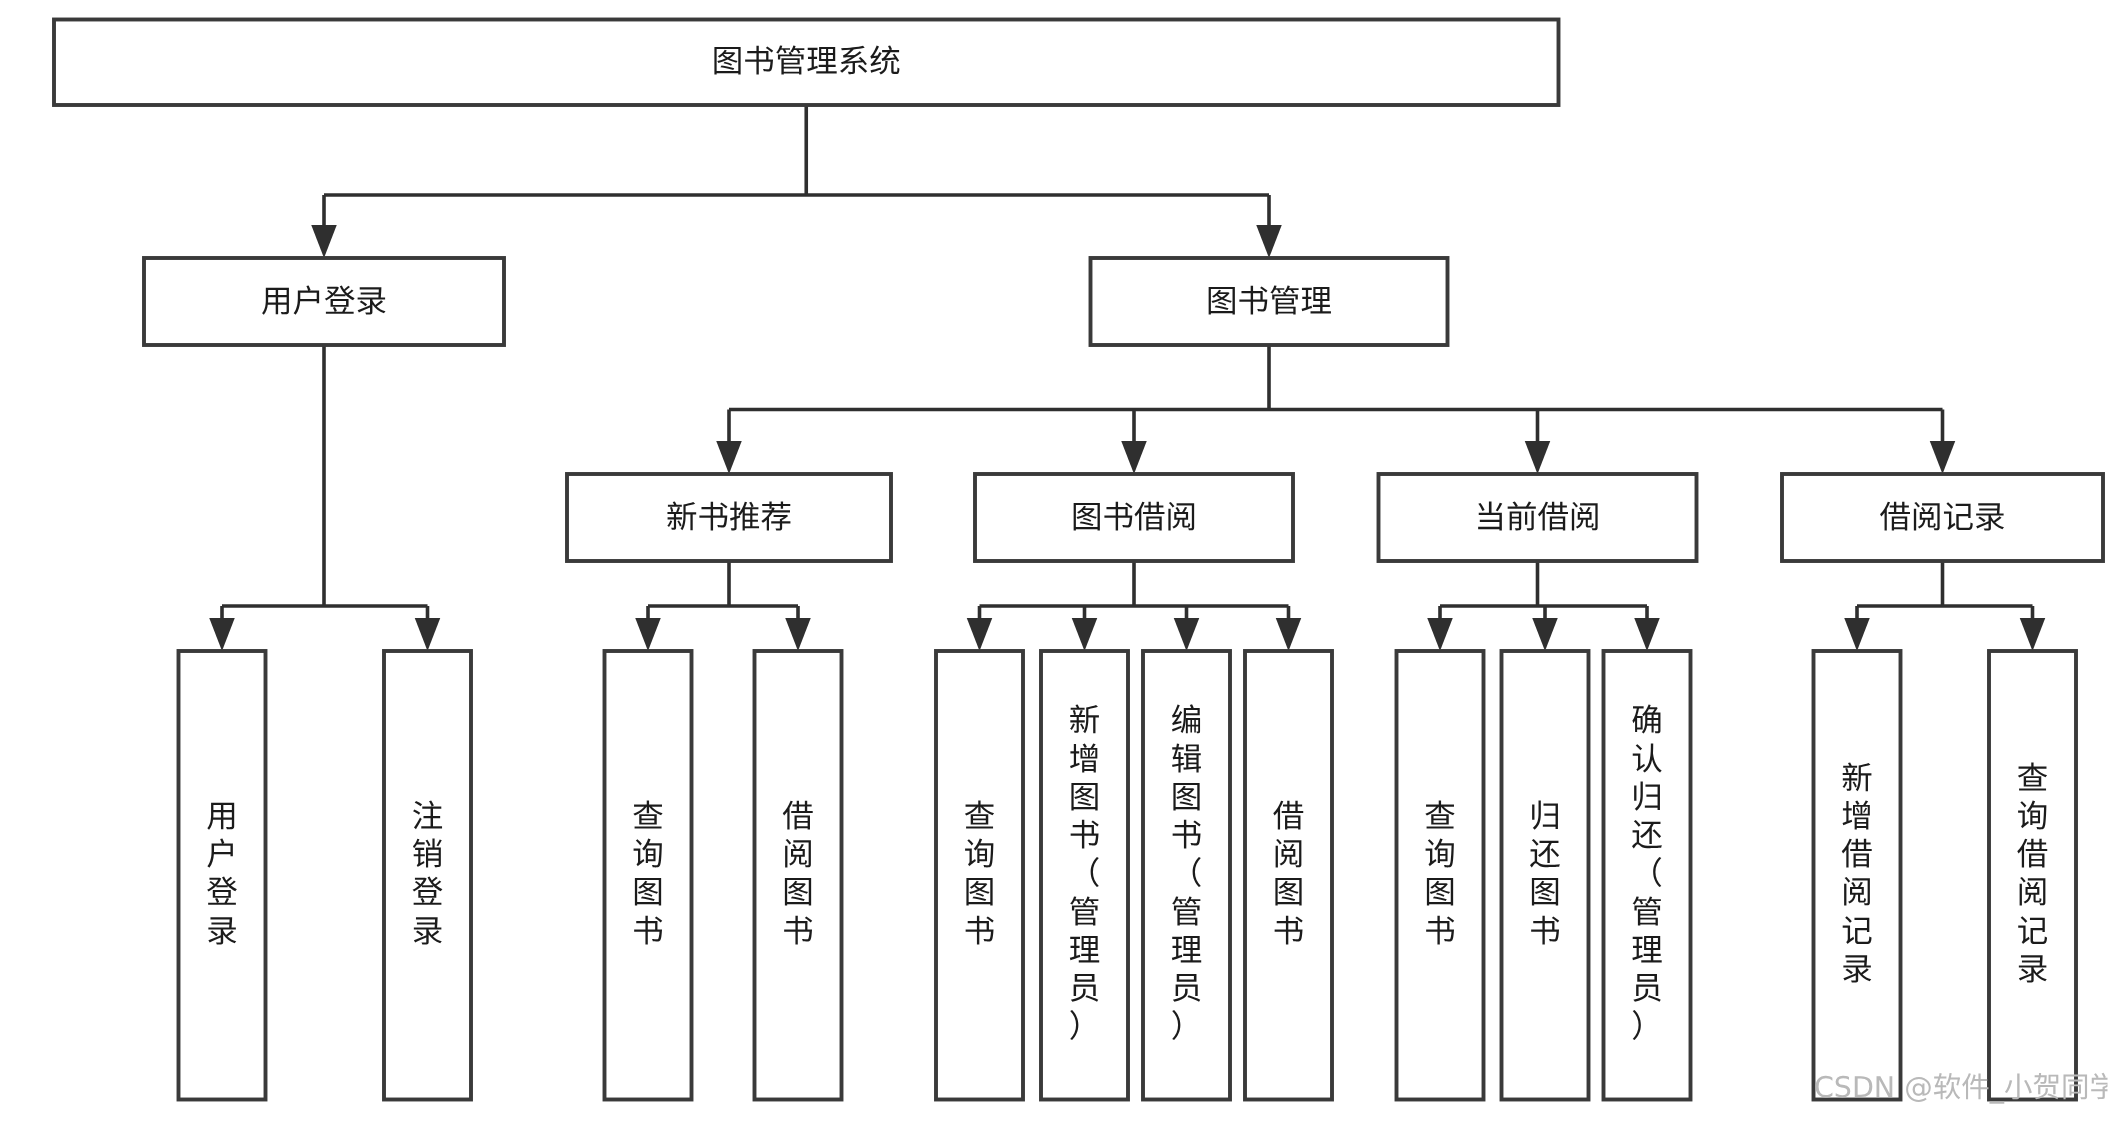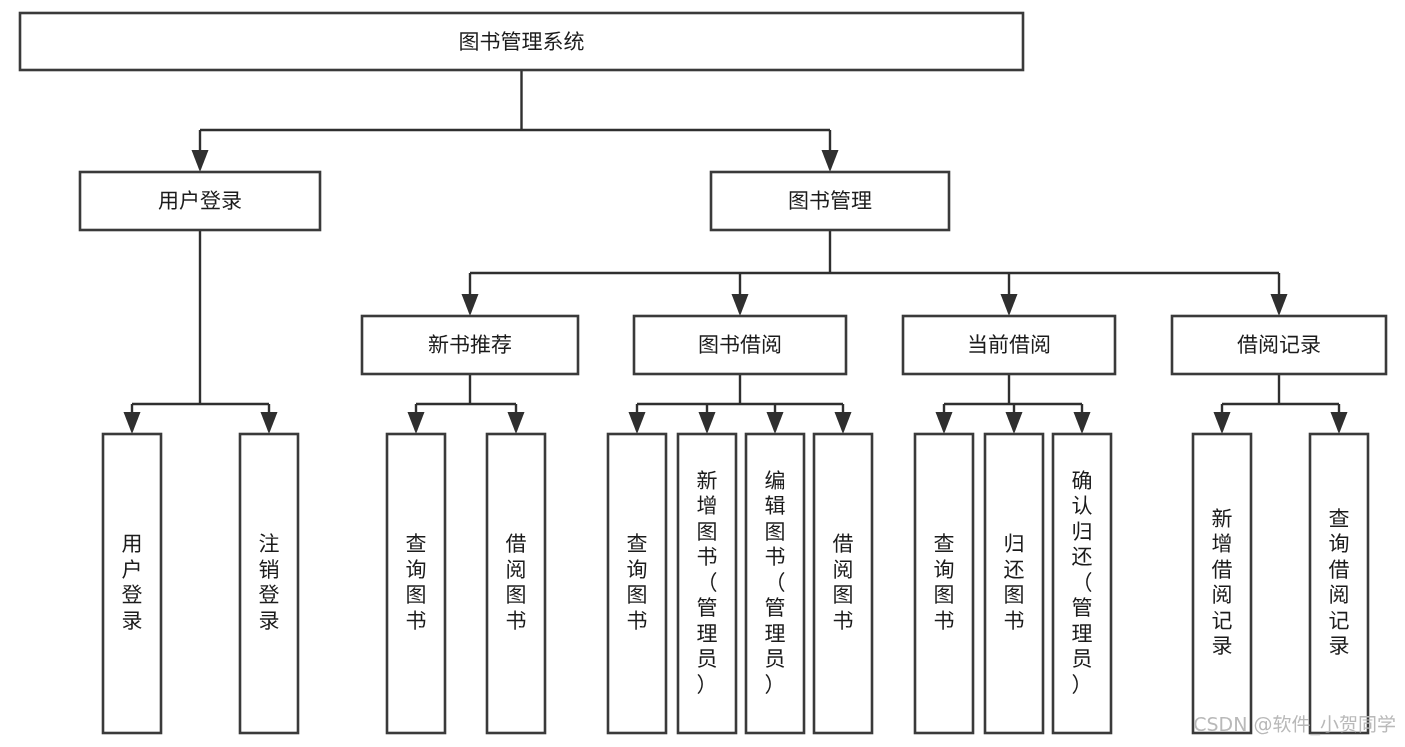--- a/index.html
+++ b/index.html
@@ -10,21 +10,21 @@
   }
   body {
     width: 1405px;
     height: 747px;
     position: relative;
     overflow: hidden;
     font-family: "DejaVu Sans", "Liberation Sans", sans-serif;
   }
   #diagram-root {
     position: absolute;
-    left: 0;
+    left: 16px;
     top: 0;
     width: 1123px;
     height: 747px;
   }
   svg.flow {
     display: block;
     width: 1405px;
     height: 747px;
   }
   .node-box {

